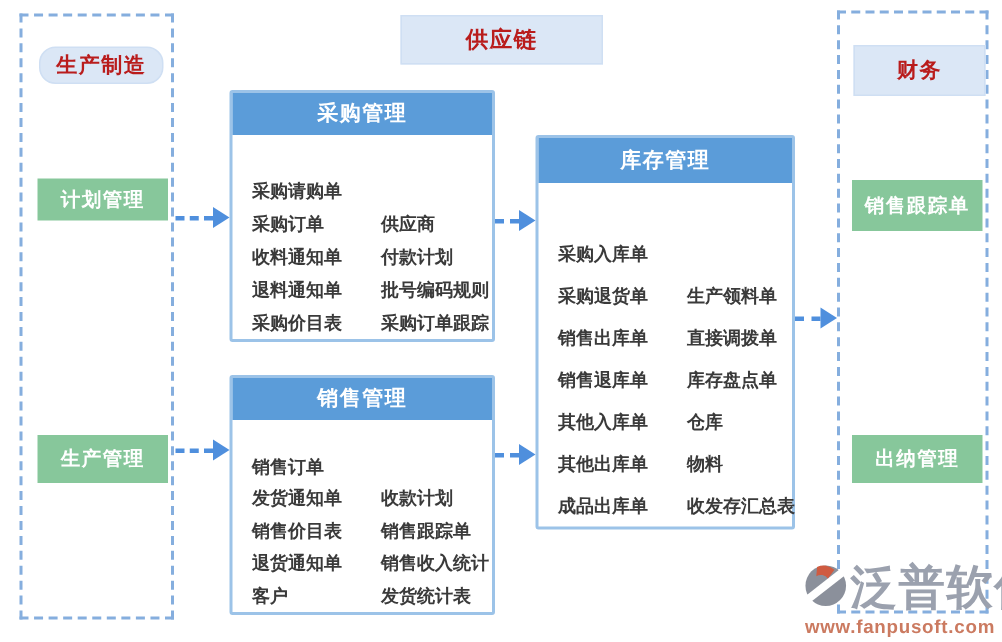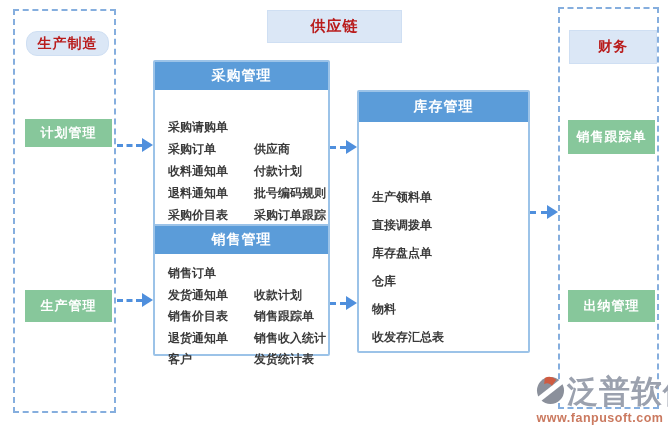--- a/index.html
+++ b/index.html
@@ -96,21 +96,21 @@
         </div>
       <div class="col col2">
           <div class="item">供应商</div>
           <div class="item">付款计划</div>
           <div class="item">批号编码规则</div>
           <div class="item">采购订单跟踪</div>
         </div>
     </div>
   </div>
 
-  <div class="module" id="mod-sales" style="left:153px;top:224px;width:177px;height:132px;">
+  <div class="module" id="mod-sales" style="left:153px;top:250px;width:177px;height:160px;">
     <div class="module-header">销售管理</div>
     <div class="module-body">
       <div class="col">
           <div class="item">销售订单</div>
           <div class="item">发货通知单</div>
           <div class="item">销售价目表</div>
           <div class="item">退货通知单</div>
           <div class="item">客户</div>
         </div>
       <div class="col col2">
@@ -118,20 +118,29 @@
           <div class="item">销售跟踪单</div>
           <div class="item">销售收入统计</div>
           <div class="item">发货统计表</div>
         </div>
     </div>
   </div>
 
   <div class="module" id="mod-inventory" style="left:357px;top:90px;width:173px;height:263px;">
     <div class="module-header">库存管理</div>
     <div class="module-body">
+      <div class="col">
+          <div class="item">采购入库单</div>
+          <div class="item">采购退货单</div>
+          <div class="item">销售出库单</div>
+          <div class="item">销售退库单</div>
+          <div class="item">其他入库单</div>
+          <div class="item">其他出库单</div>
+          <div class="item">成品出库单</div>
+        </div>
       <div class="col col2">
           <div class="item">生产领料单</div>
           <div class="item">直接调拨单</div>
           <div class="item">库存盘点单</div>
           <div class="item">仓库</div>
           <div class="item">物料</div>
           <div class="item">收发存汇总表</div>
         </div>
     </div>
   </div>

